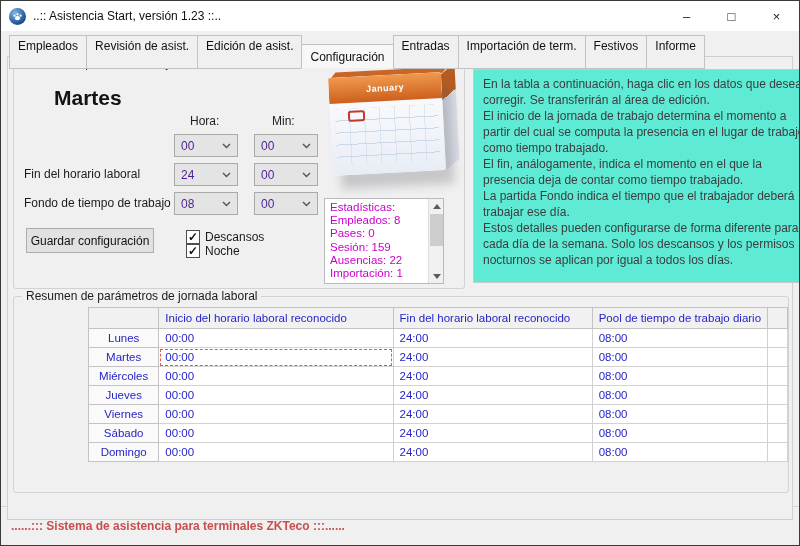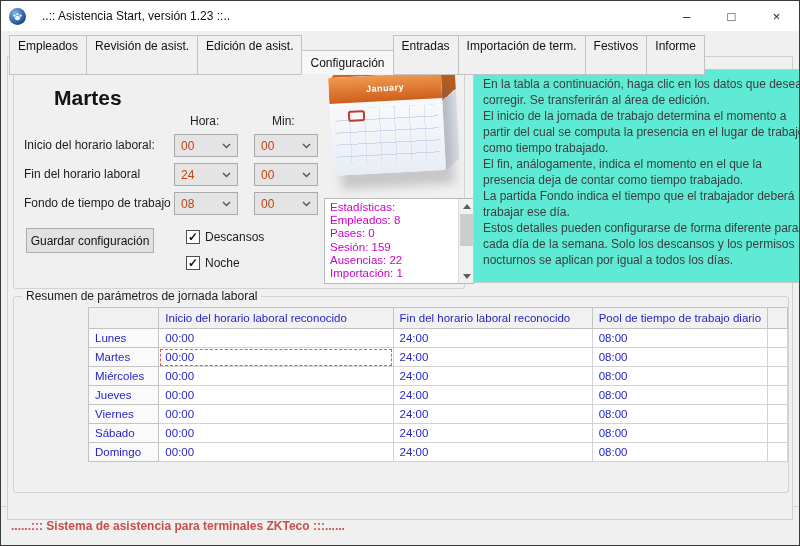--- a/index.html
+++ b/index.html
@@ -11,29 +11,29 @@
     background:#f0f0f0; border:1px solid #3a3a3a; overflow:hidden;
     font-size:12px; color:#1b1b1b;
   }
 
   
   .titlebar { position:absolute; top:0; left:0; right:0; height:30px;
     background:#ffffff; display:flex; align-items:center; }
   .app-icon { width:17px; height:17px; margin-left:8px; border-radius:50%;
     background:radial-gradient(circle at 35% 30%, #7fb6e8, #1d4e8f 70%, #0c2c57);
     display:flex; align-items:center; justify-content:center; flex:0 0 auto; }
-  .titlebar .title { margin-left:16px; font-size:12px; color:#101010; }
+  .titlebar .title { margin-left:7px; font-size:12px; color:#101010; }
   .win-controls { margin-left:auto; display:flex; height:30px; }
   .win-btn { width:45px; height:30px; display:flex; align-items:center;
     justify-content:center; font-size:13px; color:#222; cursor:default; }
 
   
   .tabstrip { position:absolute; top:34px; left:8px; display:flex;
     align-items:flex-end; z-index:3; }
-  .tab { height:40px; padding:3px 8px 4px; background:#f0f0f0;
+  .tab { height:34px; padding:3px 8px 4px; background:#f0f0f0;
     border:1px solid #c2c2c2; margin-right:-1px; white-space:nowrap;
     font-size:12px; color:#111; }
   .tab.active { background:#f7f7f7; height:25px; margin-top:-3px; padding-top:5px;
     border-bottom:1px solid #f0f0f0; position:relative; z-index:4; }
   .tabpage { position:absolute; top:55px; left:6px; width:786px; height:464px;
     border:1px solid #cfcfcf; background:#f0f0f0; z-index:1; }
 
   
   .groupbox { position:absolute; border:1px solid #d2d2d2; border-radius:3px;
     background:#f0f0f0; z-index:2; }
@@ -46,30 +46,30 @@
   
   .day-heading { position:absolute; left:40px; top:22px; font-size:21px;
     font-weight:bold; color:#141414; }
   .col-label { position:absolute; top:50px; font-size:12px; color:#222; }
   #col-hora { left:176px; } #col-min { left:258px; }
 
   .field-row { position:absolute; left:0; height:23px; width:310px; }
   .field-row .flabel { position:absolute; left:10px; top:4px; font-size:12px; }
   .combo { position:absolute; width:64px; height:23px; background:#e4e4e4;
     border:1px solid #aaaaaa; display:flex; align-items:center;
-    justify-content:space-between; padding:0 6px; font-size:12px; color:#c2410c; }
+    justify-content:space-between; padding:0 6px; font-size:12px; color:#4c1d95; }
   .combo .chev { display:flex; align-items:center; }
   .combo-h { left:160px; } .combo-m { left:240px; }
 
   .btn { position:absolute; left:12px; top:164px; width:128px; height:25px;
     background:#e1e1e1; border:1px solid #adadad; font-size:12px; color:#111;
     display:flex; align-items:center; justify-content:center; }
 
   .checkbox-row { position:absolute; left:172px; display:flex; align-items:center; }
-  #cb-descansos { top:166px; } #cb-noche { top:192px; }
+  #cb-descansos { top:166px; } #cb-noche { top:180px; }
   .cb-box { width:14px; height:14px; background:#fff; border:1px solid #4d4d4d;
     display:flex; align-items:center; justify-content:center;
     font-size:12px; font-weight:bold; color:#111; line-height:1; }
   .cb-box.checked::after { content:"✓"; margin-top:-1px; }
   .cb-label { margin-left:5px; font-size:12px; }
 
   
   .calendar { position:absolute; left:308px; top:4px; width:142px; height:128px; }
   .cal-obj { position:absolute; left:6px; top:10px; transform:rotate(-3deg); }
   .cal-right { position:absolute; left:112px; top:3px; width:15px; height:96px;
@@ -85,21 +85,21 @@
   .cal-month { color:#fff; font-size:9px; font-weight:bold; letter-spacing:.5px; }
   .cal-grid { position:absolute; left:5px; right:5px; top:32px; bottom:10px;
     background:
       repeating-linear-gradient(to bottom, transparent 0 11px, #c3d0e4 11px 12px),
       repeating-linear-gradient(to right, transparent 0 14px, #d5dfee 14px 15px);
     opacity:.8; }
   .cal-mark { position:absolute; left:18px; top:34px; width:17px; height:11px;
     border:2px solid #c2392e; border-radius:3px; background:transparent; }
 
   
-  .statsbox { position:absolute; left:310px; top:134px; width:150px; height:86px;
+  .statsbox { position:absolute; left:310px; top:134px; width:120px; height:86px;
     background:#fff; border:1px solid #b9b9b9; display:flex; }
   .stats-text { flex:1; padding:2px 5px; font-size:11.5px; line-height:13.2px;
     color:#cc00cc; overflow:hidden; white-space:pre-line; }
   .vscroll { width:15px; background:#f1f1f1; border-left:1px solid #dcdcdc;
     position:relative; }
   .vs-up, .vs-down { position:absolute; left:0; width:15px; height:14px;
     display:flex; align-items:center; justify-content:center; }
   .vs-up { top:0; } .vs-down { bottom:0; }
   .tri-up { width:0; height:0; border-left:4px solid transparent;
     border-right:4px solid transparent; border-bottom:5px solid #5c5c5c; }
@@ -115,21 +115,21 @@
     overflow:hidden; }
 
   
   .summary-table { position:absolute; left:74px; top:10px; border-collapse:collapse;
     font-size:11.5px; color:#2525c6; background:#fff; }
   .summary-table th, .summary-table td { border:1px solid #d2d2d2;
     padding:2px 6px; text-align:left; font-weight:normal; white-space:nowrap;
     overflow:hidden; }
   .summary-table th { background:#f1f1f1; border-color:#c3c3c3; height:21px; }
   .summary-table td { height:19px; background:#fff; }
-  .summary-table td.dayhdr { background:#fafafa; border-color:#c3c3c3; }
+  .summary-table td.dayhdr { background:#fafafa; border-color:#c3c3c3;text-align:center; }
   .col-day { width:74px; } .col-inicio { width:252px; } .col-fin { width:206px; }
   .col-pool { width:129px; } .col-fill { width:23px; }
   td.cell-selected { outline:1px dashed #e05b4b; outline-offset:-2px; }
 
   
   .statusbar { position:absolute; left:0; right:0; bottom:0; height:39px;
     background:#f0f0f0; border-top:1px solid #d6d6d6; display:flex;
     align-items:center; padding-left:10px; }
   .status-text { color:#c94f4f; font-size:12px; font-weight:600; }
 </style>
@@ -169,21 +169,20 @@
   <div class="tabpage"></div>
 
   <div class="groupbox" id="gb-edit">
     <div class="legend">Edición de parámetros de jornada laboral</div>
 
     <div class="day-heading">Martes</div>
     <div class="col-label" id="col-hora">Hora:</div>
     <div class="col-label" id="col-min">Min:</div>
 
     <div class="field-row" style="top:70px;">
-      <div class="flabel">Inicio del horario laboral:</div>
       <div class="combo combo-h">
         <span>00</span>
         <span class="chev">
           <svg width="9" height="6" viewBox="0 0 9 6">
               <polyline points="1,1 4.5,4.5 8,1" fill="none" stroke="#555" stroke-width="1.4"></polyline>
             </svg>
         </span>
       </div>
       <div class="combo combo-m">
         <span>00</span>

